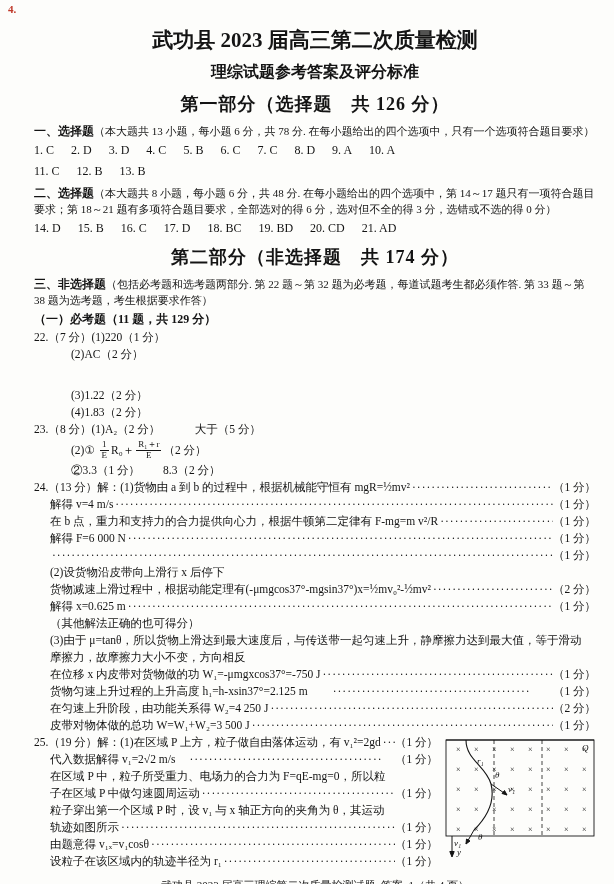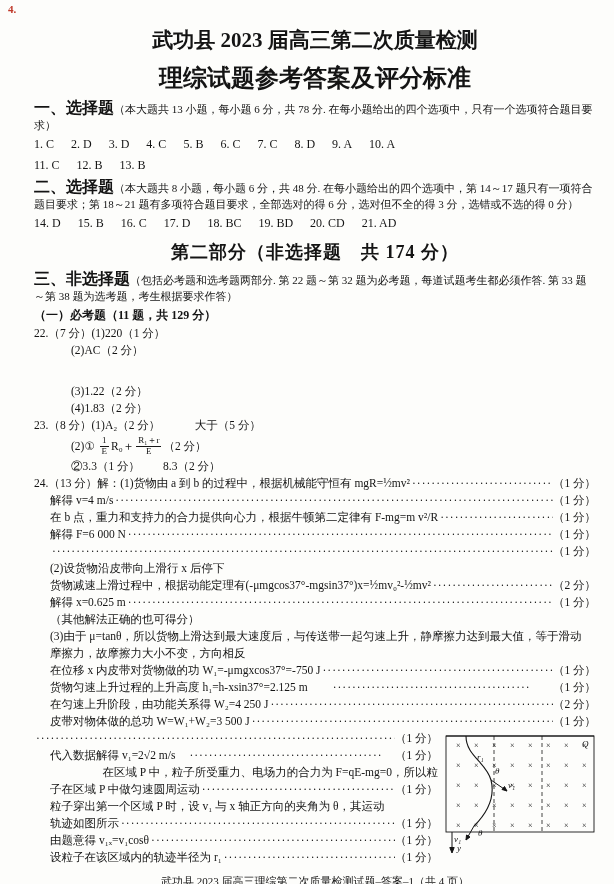--- a/index.html
+++ b/index.html
@@ -2,24 +2,24 @@
 <html><head>
 <meta charset="utf-8">
 <style>
   html,body{margin:0;padding:0;background:#e8e8e8;}
   body{width:614px;height:884px;font-family:"Liberation Serif","DejaVu Serif",serif;color:#141414;}
   .page{position:relative;width:614px;height:884px;box-sizing:border-box;background:#fdfdfb;
         padding:24px 18px 12px 34px;overflow:hidden;display:flex;flex-direction:column;}
   .page>*{flex:0 0 auto;}
   .corner{position:absolute;top:3px;left:8px;color:#c03a2b;font-size:11px;font-weight:bold;}
   h1{font-size:21px;text-align:center;margin:2px 0 8px;font-weight:bold;}
-  h2{font-size:24px;text-align:center;margin:0 0 4px;font-weight:bold;}
+  h2{font-size:16px;text-align:center;margin:0 0 4px;font-weight:bold;}
   h3{font-size:18px;text-align:center;margin:5px 0 5px;font-weight:bold;letter-spacing:1px;}
   .para{font-size:11px;line-height:16px;margin:2px 0;}
-  .para b{font-size:16px;}
+  .para b{font-size:12px;}
   .subhead{font-weight:bold;font-size:12px;line-height:17px;margin:1px 0;}
   .arow{display:flex;gap:17px;font-size:12px;line-height:17px;margin:1px 0 3px;flex-wrap:nowrap;}
   .ln{display:flex;align-items:baseline;font-size:11.5px;line-height:17px;}
   .txt{white-space:pre;}
   .dots{flex:1 1 auto;min-width:0;overflow:hidden;white-space:nowrap;letter-spacing:1px;padding:0 2px;}
   .score{white-space:nowrap;}
   .frm{align-items:center;line-height:24px;}
   .frac{display:inline-block;text-align:center;font-size:9px;line-height:1.1;margin:0 2px;}
   .frac .num{display:block;border-bottom:1px solid #141414;padding:0 2px;}
   .frac .den{display:block;padding:0 2px;}
@@ -38,20 +38,21 @@
 </head>
 <body>
 
 <div class="page">
 
   <div class="corner">4.</div>
 
   <h1>武功县 2023 届高三第二次质量检测</h1>
   <h2>理综试题参考答案及评分标准</h2>
 
+  <h3>第一部分（选择题　共 126 分）</h3>
 
   <p class="para"><b>一、选择题</b><span>（本大题共 13 小题，每小题 6 分，共 78 分. 在每小题给出的四个选项中，只有一个选项符合题目要求）</span></p>
   <div class="arow">
       <span>1. C</span>
       <span>2. D</span>
       <span>3. D</span>
       <span>4. C</span>
       <span>5. B</span>
       <span>6. C</span>
       <span>7. C</span>
@@ -188,29 +189,30 @@
       <div class="ln" style="padding-left: 16px;">
         <span class="txt">皮带对物体做的总功 W=W₁+W₂=3 500 J</span>
         <span class="dots">································································································································································</span>
         <span class="score">（1 分）</span>
       </div>
     </div>
 
   <div class="q25">
     <div class="q25lines">
         <div class="ln">
+          <span class="txt">25.（19 分）解：(1)在区域 P 上方，粒子做自由落体运动，有 v₁²=2gd</span>
           <span class="dots">································································································································································</span>
           <span class="score">（1 分）</span>
         </div>
         <div class="ln" style="padding-left: 16px; gap: 12px;">
           <span class="txt">代入数据解得 v₁=2√2 m/s</span>
           <span class="dots">································································································································································</span>
           <span class="score">（1 分）</span>
         </div>
-        <div class="ln" style="padding-left: 16px; justify-content: flex-end;">
+        <div class="ln" style="padding-left: 16px;">
           <span class="txt">在区域 P 中，粒子所受重力、电场力的合力为 F=qE-mg=0，所以粒</span>
         </div>
         <div class="ln" style="padding-left: 16px;">
           <span class="txt">子在区域 P 中做匀速圆周运动</span>
           <span class="dots">································································································································································</span>
           <span class="score">（1 分）</span>
         </div>
         <div class="ln" style="padding-left: 16px;">
           <span class="txt">粒子穿出第一个区域 P 时，设 v₁ 与 x 轴正方向的夹角为 θ，其运动</span>
         </div>

